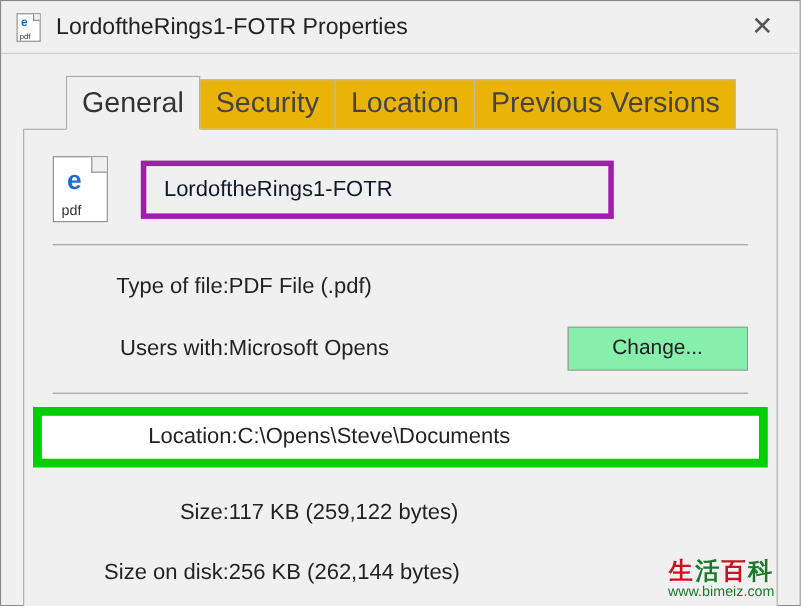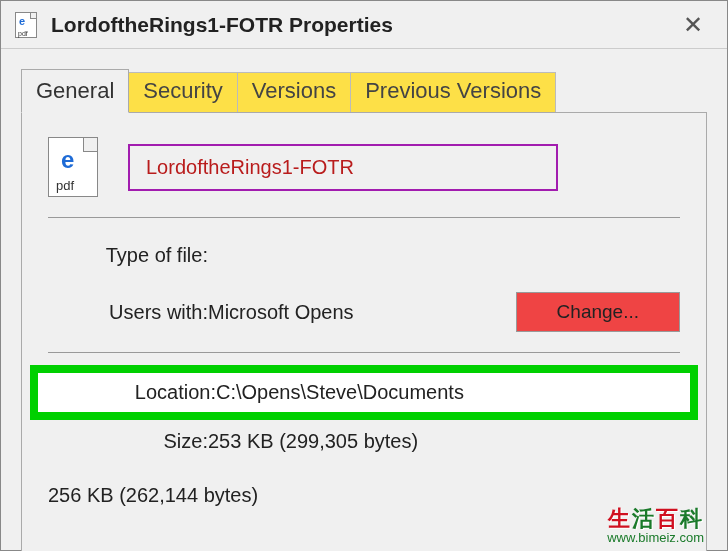--- a/index.html
+++ b/index.html
@@ -58,43 +58,44 @@
     .titlebar-icon .pdf {
       position: absolute;
       bottom: 0;
       left: 2px;
       font-size: 7px;
       color: #333;
     }
     .window-title {
       font-size: 21px;
       color: #222;
-      font-weight: 700;
+      font-weight: 400;
       flex: 1;
     }
     .close-btn {
       font-size: 24px;
       color: #555;
       font-weight: 300;
       padding: 4px 10px;
       cursor: pointer;
     }
     .content {
       padding: 20px 20px 0 20px;
     }
     .tabs {
       display: flex;
-      font-size: 22px;
+      font-size: 26px;
       color: #333;
+      justify-content: center;
     }
     .tab {
       padding: 8px 14px;
       border: 1px solid #aaa;
       border-bottom: none;
-      background: #fde047;
+      background: #eab308;
       cursor: pointer;
       margin-right: -1px;
       position: relative;
     }
     .tab.active {
       background: #f0f0f0;
       z-index: 2;
       border-bottom: 1px solid #f0f0f0;
       margin-bottom: -1px;
     }
@@ -144,25 +145,25 @@
       font-family: Arial;
     }
     .file-icon .pdf {
       position: absolute;
       bottom: 3px;
       left: 7px;
       font-size: 13px;
       color: #333;
     }
     .filename-box {
-      border: 2px solid #a21caf;
+      border: 5px solid #a21caf;
       padding: 10px 16px;
       background: #f0f0f0;
       font-size: 20px;
-      color: #b91c1c;
+      color: #0f172a;
       min-width: 430px;
     }
     .hr {
       border: none;
       border-top: 1px solid #999;
       margin: 10px 0 20px 0;
     }
     .prop-row {
       display: flex;
       align-items: center;
@@ -174,32 +175,32 @@
     .prop-label {
       width: 160px;
       flex-shrink: 0;
       text-align: right;
     }
     .prop-value {
       flex: 1;
     }
     .change-btn {
       border: 1px solid #999;
-      background: #ef4444;
+      background: #86efac;
       padding: 8px 40px;
       font-size: 19px;
       color: #222;
       cursor: pointer;
       margin-left: 20px;
     }
     .highlight-row {
       border: 8px solid #00d000;
       background: #fff;
       padding: 8px 10px;
-      margin: -8px -18px 4px -18px;
+      margin: -8px -18px 24px -18px;
       display: flex;
       align-items: center;
       font-size: 20px;
       color: #222;
     }
     .highlight-row .prop-label {
       width: 168px;
     }
     .watermark {
       position: absolute;
@@ -234,59 +235,61 @@
       <span class="pdf">pdf</span>
     </div>
     <div class="window-title">LordoftheRings1-FOTR Properties</div>
     <div class="close-btn">✕</div>
   </div>
 
   <div class="content">
     <div class="tabs">
       <div class="tab active">General</div>
       <div class="tab">Security</div>
-      <div class="tab">Versions</div>
+      <div class="tab">Location</div>
       <div class="tab">Previous Versions</div>
     </div>
 
     <div class="tab-panel">
       <div class="file-header">
         <div class="file-icon">
           <div class="corner"></div>
           <span class="e">e</span>
           <span class="pdf">pdf</span>
         </div>
         <div class="filename-box">LordoftheRings1-FOTR</div>
       </div>
 
       <hr class="hr">
 
       <div class="prop-row">
         <div class="prop-label">Type of file:</div>
+        <div class="prop-value">PDF File (.pdf)</div>
       </div>
 
       <div class="prop-row">
         <div class="prop-label">Users with:</div>
         <div class="prop-value">Microsoft Opens</div>
         <button class="change-btn">Change...</button>
       </div>
 
       <hr class="hr">
 
       <div class="highlight-row">
         <div class="prop-label">Location:</div>
         <div class="prop-value">C:\Opens\Steve\Documents</div>
       </div>
 
       <div class="prop-row">
         <div class="prop-label">Size:</div>
-        <div class="prop-value">253 KB (299,305 bytes)</div>
-      </div>
-
-      <div class="prop-row">
+        <div class="prop-value">117 KB (259,122 bytes)</div>
+      </div>
+
+      <div class="prop-row">
+        <div class="prop-label">Size on disk:</div>
         <div class="prop-value">256 KB (262,144 bytes)</div>
       </div>
     </div>
   </div>
 
   <div class="watermark">
     <div class="cn">
       <span>生</span><span class="alt">活</span><span>百</span><span class="alt">科</span>
     </div>
     <div class="url">www.bimeiz.com</div>

